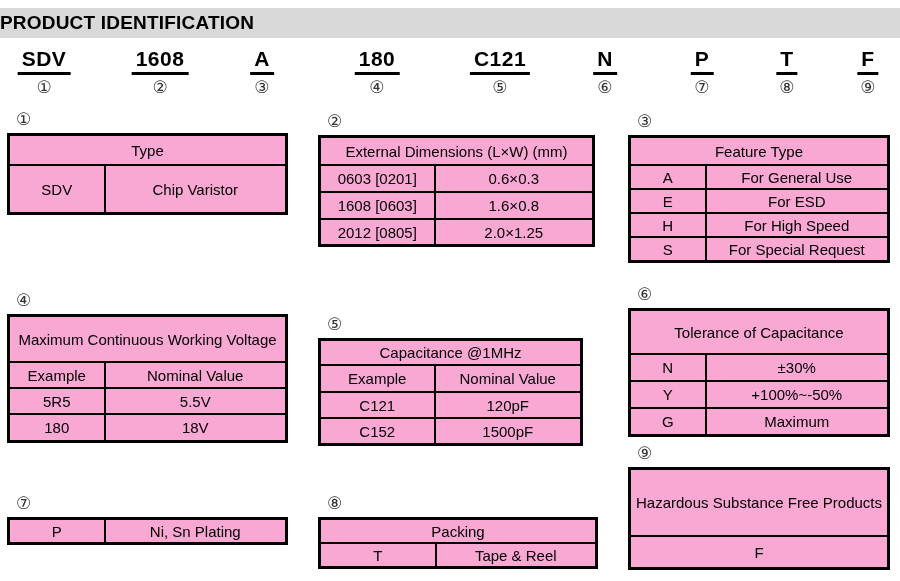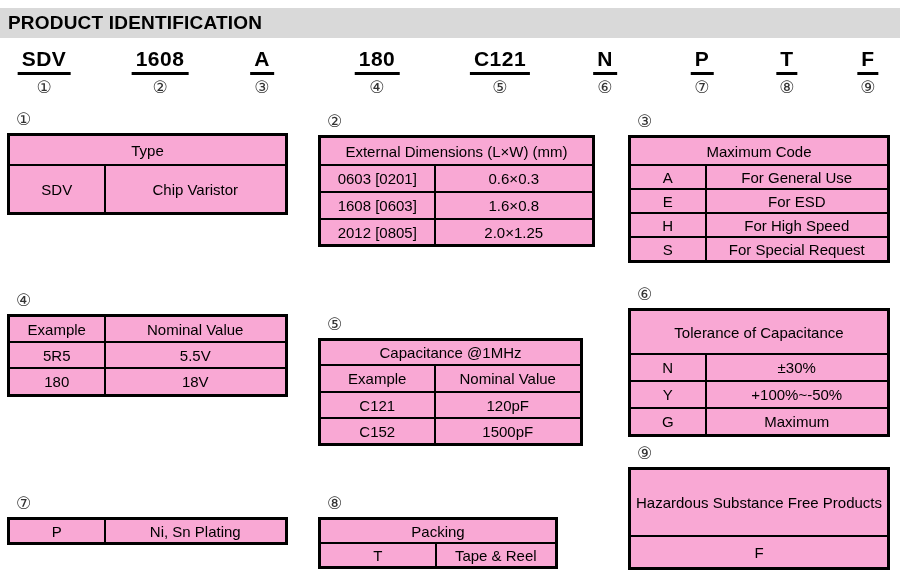--- a/index.html
+++ b/index.html
@@ -18,21 +18,20 @@
     left: 0; top: 8px;
     width: 900px; height: 30px;
     background: #d9d9d9;
     display: flex;
     align-items: center;
   }
   .titlebar .title-text {
     font-size: 19px;
     font-weight: bold;
     letter-spacing: 0.2px;
-    padding-left: 8px;
   }
   
   .seg {
     position: absolute;
     top: 47px;
     transform: translateX(-50%);
     text-align: center;
   }
   .seg .code {
     display: inline-block;
@@ -174,21 +173,21 @@
 
   <div class="tblwrap" style="left:628px; top:135px;">
     <div class="marker">③</div>
     <table class="tbl" style="width:262px;">
       <colgroup>
           <col style="width:76px">
           <col>
         </colgroup>
       <tbody>
           <tr>
-            <td colspan="2" style="height:26px">Maximum Code</td>
+            <td colspan="2" style="height:26px">Feature Type</td>
           </tr>
       <tr>
         <td style="height:22px">A</td>
         <td>For General Use</td>
       </tr>
       <tr>
         <td style="height:22px">E</td>
         <td>For ESD</td>
       </tr>
       <tr>
@@ -204,20 +203,24 @@
   </div>
 
   <div class="tblwrap" style="left:7px; top:314px;">
     <div class="marker">④</div>
     <table class="tbl" style="width:281px;">
       <colgroup>
           <col style="width:96px">
           <col>
         </colgroup>
       <tbody>
+          <tr>
+            <td colspan="2" class="wrap2" style="height:44px">Maximum Continuous Working
+Voltage</td>
+          </tr>
       <tr>
         <td style="height:24px">Example</td>
         <td>Nominal Value</td>
       </tr>
       <tr>
         <td style="height:24px">5R5</td>
         <td>5.5V</td>
       </tr>
       <tr>
         <td style="height:25px">180</td>
@@ -292,21 +295,21 @@
       <tr>
         <td style="height:22px">P</td>
         <td>Ni, Sn Plating</td>
       </tr>
     </tbody>
       </table>
   </div>
 
   <div class="tblwrap" style="left:318px; top:517px;">
     <div class="marker">⑧</div>
-    <table class="tbl" style="width:240px;">
+    <table class="tbl" style="width:280px;">
       <colgroup>
           <col style="width:116px">
           <col>
         </colgroup>
       <tbody>
           <tr>
             <td colspan="2" style="height:22px">Packing</td>
           </tr>
       <tr>
         <td style="height:22px">T</td>

